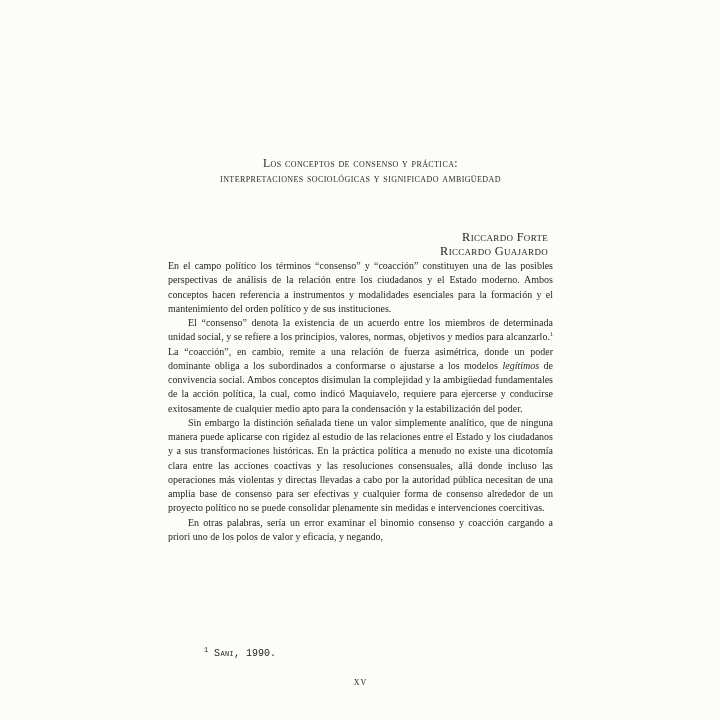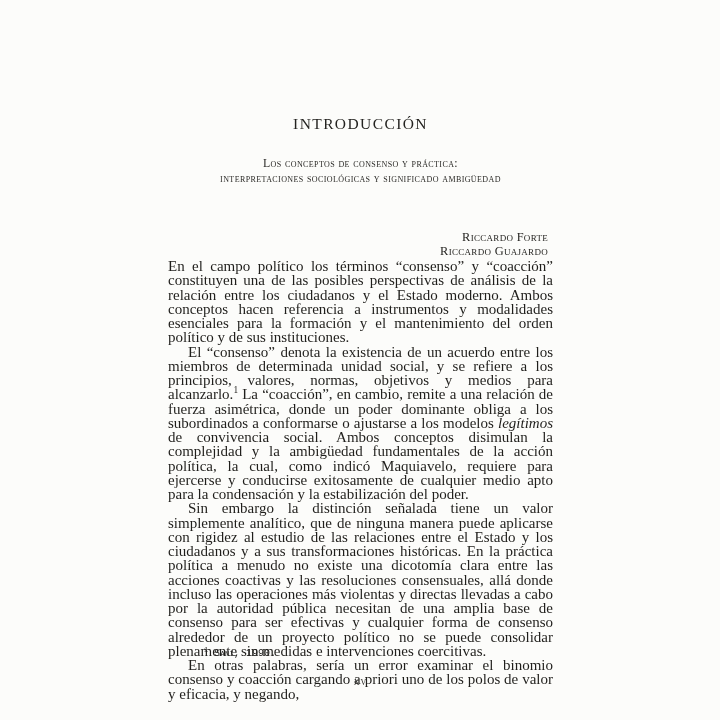--- a/index.html
+++ b/index.html
@@ -54,21 +54,21 @@
     letter-spacing: 0.3px;
     color: #262522;
     margin-top: 30px;
   }
   .authors div { margin: 0; }
   .body-text {
     position: absolute;
     top: 259px;
     left: 168px;
     width: 385px;
-    font-size: 15px;
+    font-size: 10px;
     line-height: 14.25px;
     text-align: justify;
     color: #201f1c;
   }
   .para { margin: 0; text-indent: 0; }
   .para.indent { text-indent: 20px; }
   .para em { font-style: italic; }
   sup.fnref {
     font-size: 0.62em;
     vertical-align: super;
@@ -101,21 +101,20 @@
     font-size: 11.5px;
     letter-spacing: 1px;
     color: #262522;
   }
 </style>
 </head>
 <body>
 
 <div class="page">
 
-  <div class="title">INTRODUCCIÓN</div>
 
   <div class="subtitle">
     <div>Los conceptos de consenso y práctica:</div>
     <div>interpretaciones sociológicas y significado ambigüedad</div>
   </div>
 
   <div class="authors">
     <div>Riccardo Forte</div>
     <div>Riccardo Guajardo</div>
   </div>

